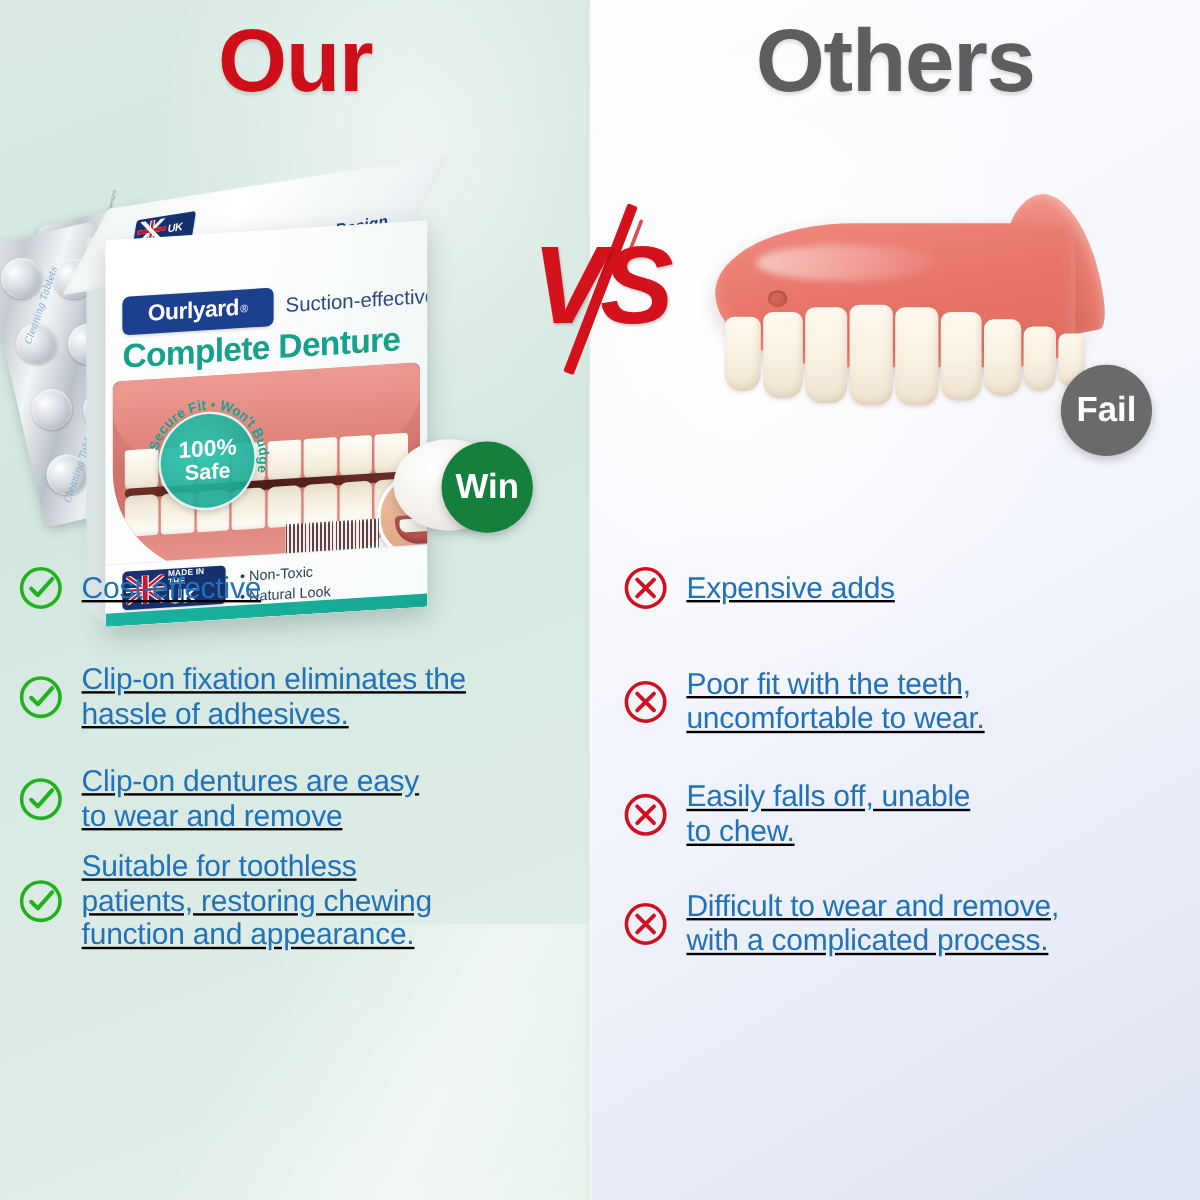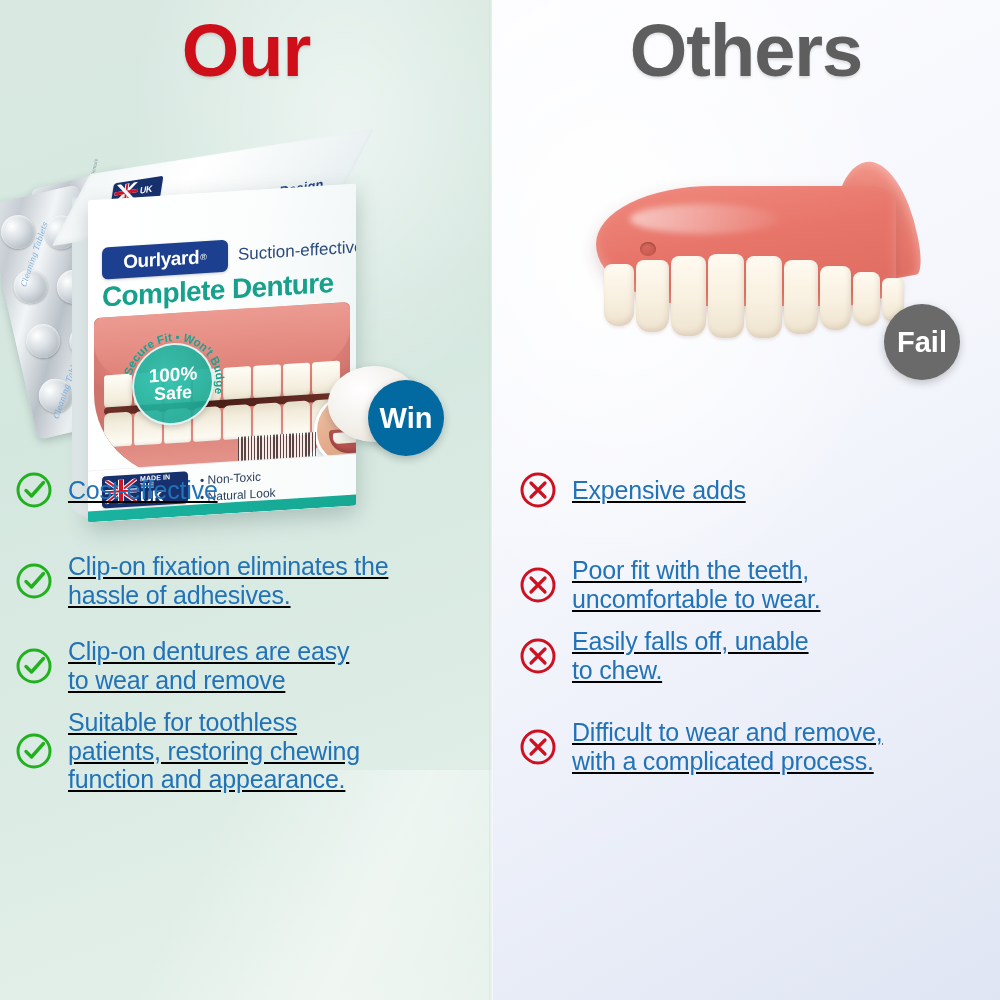--- a/index.html
+++ b/index.html
@@ -310,21 +310,21 @@
     box-shadow:inset 0 1px 2px rgba(0,0,0,.3);
   }
 
   
   .result-badge {
     position:absolute; border-radius:50%;
     display:flex; align-items:center; justify-content:center;
     color:#fff; font-weight:bold; font-size:29px;
     box-shadow:0 3px 8px rgba(0,0,0,.22);
   }
-  #badge-win  { left:368px; top:380px; width:76px; height:76px; background:#0369a1; }
+  #badge-win  { left:368px; top:368px; width:76px; height:76px; background:#15803d; }
   #badge-fail { left:884px; top:304px; width:76px; height:76px; background:#6a6a6a; }
   #tablet-disc {
     position:absolute; left:328px; top:366px; width:92px; height:76px;
     border-radius:50%;
     background:radial-gradient(ellipse at 35% 30%, #ffffff 0%, #f2efe9 55%, #ddd8cf 100%);
     box-shadow:0 3px 8px rgba(60,70,65,.25);
   }
 
   
   .list { position:absolute; width:460px; }
@@ -337,21 +337,21 @@
   .list-item .icon svg { width:40px; height:40px; display:block; }
   .list-item .txt {
     color:#2272b8; font-size:25px; line-height:1.14; letter-spacing:-.2px;
     white-space:pre-line;
   }
   #list-left  .list-item:nth-child(1){ margin-bottom:42px; }
   #list-left  .list-item:nth-child(2){ margin-bottom:28px; }
   #list-left  .list-item:nth-child(3){ margin-bottom:14px; }
   #list-left  .list-item:nth-child(4){ margin-bottom:37px; }
   #list-right .list-item:nth-child(1){ margin-bottom:46px; }
-  #list-right .list-item:nth-child(2){ margin-bottom:14px; }
+  #list-right .list-item:nth-child(2){ margin-bottom:37px; }
   #list-right .list-item:nth-child(3){ margin-bottom:34px; }
   #list-right .list-item:nth-child(4){ margin-bottom:30px; }
 </style>
 </head>
 <body>
 
 <div id="page">
 
   <div class="panel" id="panel-left"></div>
   <div class="panel" id="panel-right"></div>
@@ -481,20 +481,27 @@
           <div id="feature-list">
             <div>• Non-Toxic</div>
             <div>• Natural Look</div>
           </div>
           <div id="teal-bar"></div>
         </div>
       </div>
     </div>
   </div>
 
+  <div id="vs-wrap">
+    <span class="vs-slash vs-s1"></span>
+    <span class="vs-slash vs-s2"></span>
+    <span class="vs-slash vs-s3"></span>
+    <span class="vs-slash vs-s4"></span>
+    <span id="vs-text">VS</span>
+  </div>
 
   <div id="veneer">
     <div id="veneer-tail"></div>
     <div id="veneer-gum"></div>
     <div id="veneer-gloss"></div>
     <div id="veneer-hole"></div>
     <div id="veneer-teeth">
       <span class="vtooth" style="width:30px;height:62px;margin-top:10px;"></span>
       <span class="vtooth" style="width:33px;height:72px;margin-top:6px;"></span>
       <span class="vtooth" style="width:35px;height:80px;margin-top:2px;"></span>

